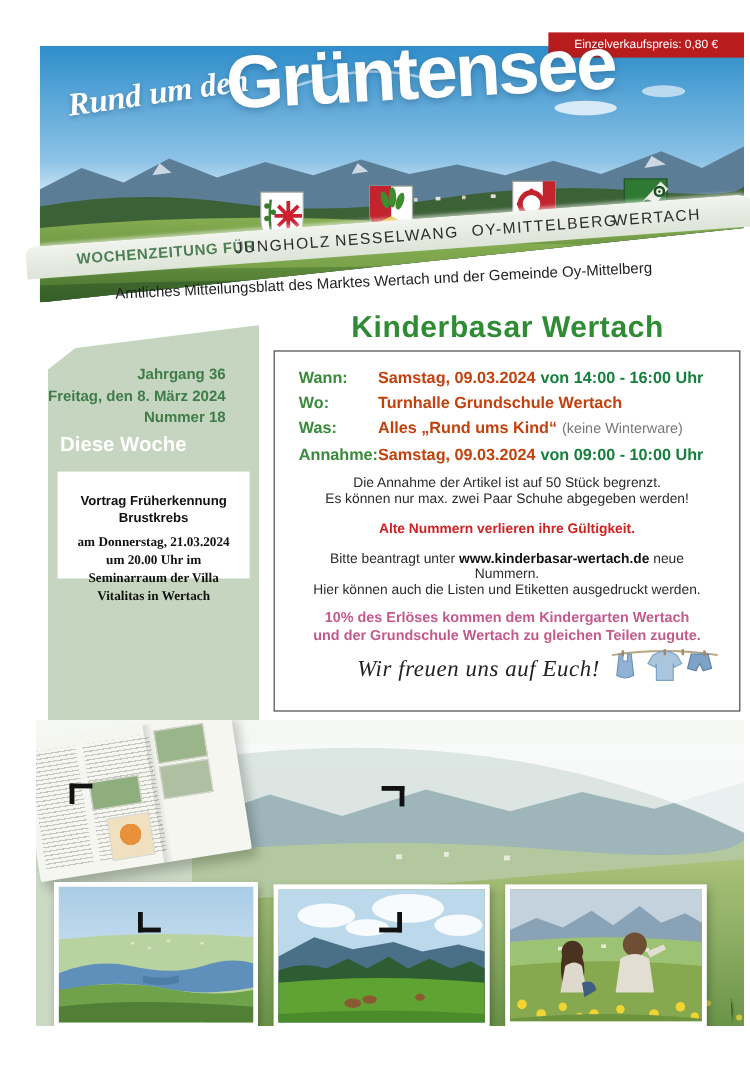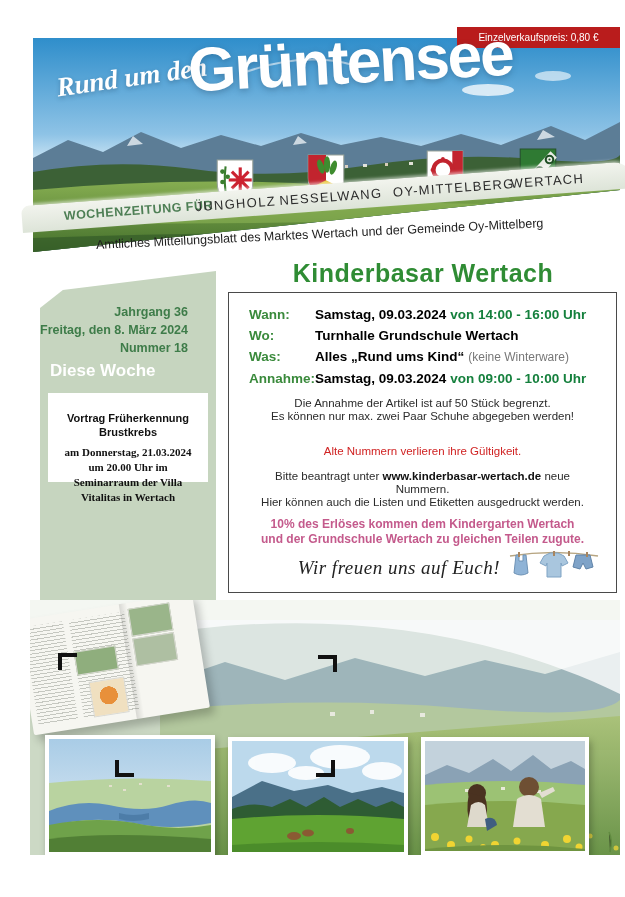--- a/index.html
+++ b/index.html
@@ -51,26 +51,26 @@
   .teaser2 .teaser-detail{margin-top:8px;}
 
   
   .main-title{position:absolute;left:228px;top:259px;width:390px;text-align:center;
         color:#2f8c34;font-size:25px;font-weight:bold;letter-spacing:.5px;}
   .article{position:absolute;left:228px;top:292px;width:389px;height:301px;background:#fff;
         border:1.5px solid #4a4a4a;box-sizing:border-box;overflow:hidden;
         padding:11px 10px 0 20px;font-size:13px;}
   .fact-row{line-height:21px;white-space:nowrap;}
   .fact-label{display:inline-block;width:66px;color:#3a8a3c;font-weight:bold;font-size:13.5px;}
-  .fact-strong{color:#000000;font-weight:bold;font-size:13.5px;}
+  .fact-strong{color:#c2410c;font-weight:bold;font-size:13.5px;}
   .fact-rest{color:#15803d;font-weight:bold;font-size:13.5px;margin-left:4px;}
   .fact-rest.muted{color:#777;font-weight:normal;font-size:12px;}
   .center{text-align:center;margin-right:10px;}
   .note{margin-top:8px;color:#2b2b2b;font-size:11.5px;line-height:13px;}
-  .warning{margin-top:22px;color:#d02222;font-weight:normal;font-size:11.5px;line-height:13px;}
+  .warning{margin-top:12px;color:#d02222;font-weight:bold;font-size:11.5px;line-height:13px;}
   .note2{margin-top:12px;}
   .url{font-weight:bold;color:#111;}
   .donation{margin-top:8px;color:#c45a8c;font-weight:bold;font-size:12px;line-height:14.5px;}
   .cake{margin-top:10px;color:#84a441;font-weight:bold;font-size:12.5px;line-height:16px;}
   .closing-row{margin-top:1px;display:flex;justify-content:flex-end;align-items:center;gap:8px;
         padding-right:6px;}
   .closing-text{font-family:"Liberation Serif",serif;font-style:italic;font-size:19px;color:#222;
         letter-spacing:.5px;}
 
   

